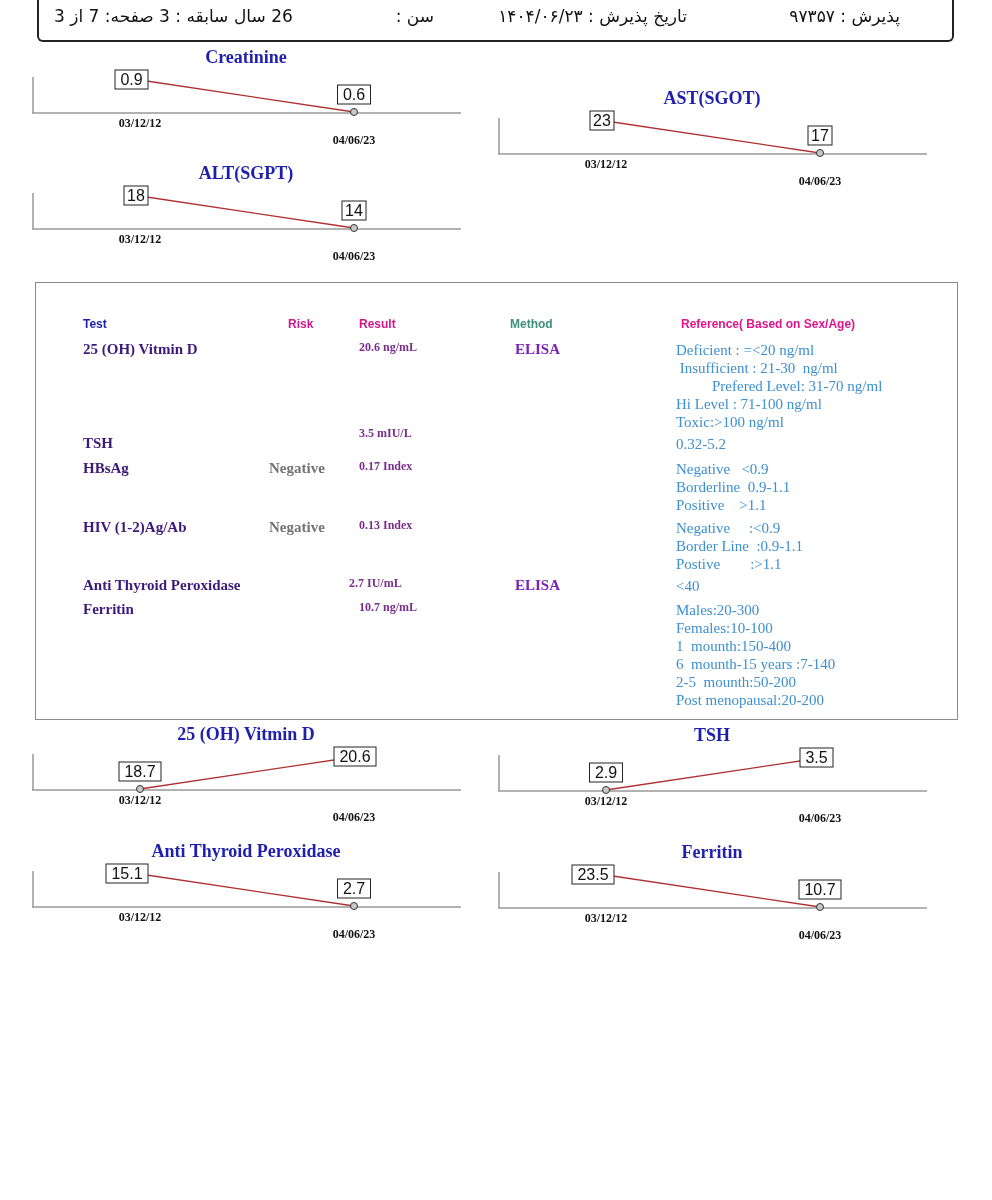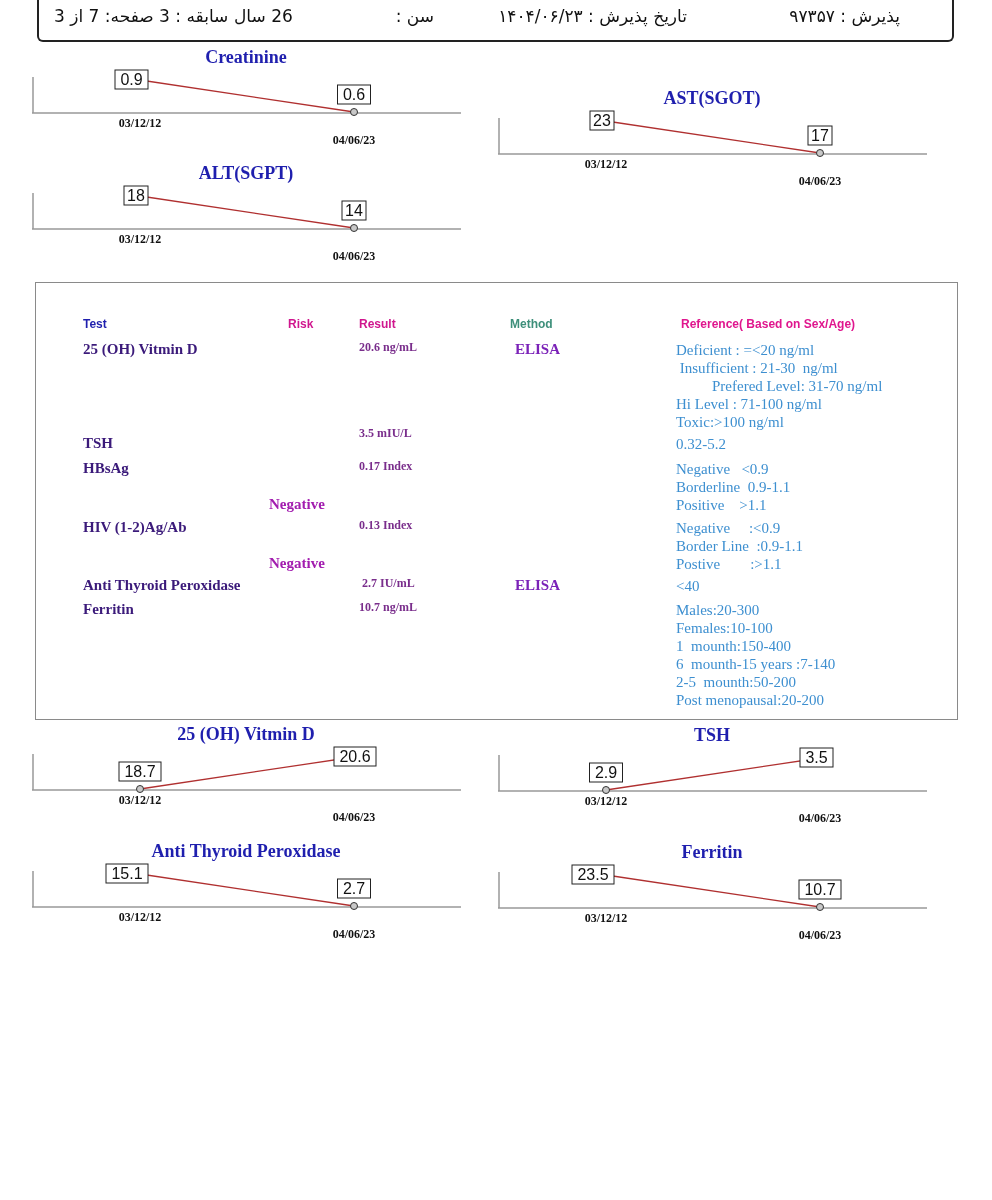--- a/index.html
+++ b/index.html
@@ -9,21 +9,21 @@
   .chart { position:absolute; }
   .chart svg { display:block; overflow:visible; }
   .ctitle { font-family:"Liberation Serif", serif; font-weight:bold; font-size:18px; fill:#1f1fae; }
   .dlabel { font-family:"Liberation Serif", serif; font-weight:bold; font-size:12px; fill:#111; }
   .vlabel { font-family:"Liberation Sans", sans-serif; font-size:16px; fill:#111; }
   .section { position:absolute; left:35px; top:282px; width:923px; height:438px; border:1px solid #8a8a8a; box-sizing:border-box; }
   .sec-title { position:absolute; left:0; top:6px; width:228px; height:24px; background:#c8c8c8; font-family:"Liberation Serif", serif; font-size:25px; line-height:24px; color:#000; padding-left:1px; white-space:nowrap; }
   .colh { position:absolute; top:34px; font-family:"Liberation Sans", sans-serif; font-weight:bold; font-size:12px; }
   .cell { position:absolute; white-space:nowrap; }
   .test { font-family:"Liberation Serif", serif; font-weight:bold; font-size:15px; color:#3b1a7a; }
-  .risk { font-family:"Liberation Serif", serif; font-weight:bold; font-size:15px; color:#a21caf;margin-top:36px; }
+  .risk { font-family:"Liberation Serif", serif; font-weight:bold; font-size:15px; color:#737373; }
   .result { font-family:"Liberation Serif", serif; font-weight:bold; font-size:12px; color:#7a2e8c; }
   .method { font-family:"Liberation Serif", serif; font-weight:bold; font-size:15px; color:#7b22b8; }
   .ref { font-family:"Liberation Serif", serif; font-size:15px; color:#3d8fd0; line-height:18px; }
 </style>
 </head>
 <body>
 
 <div class="header">
   <span class="hdr-txt" style="right:52px;">
     <span>پذیرش :</span>
@@ -127,21 +127,21 @@
         <span class="cell risk" style="left: 233px; top: 236px;">Negative</span>
         <span class="cell result" style="left: 323px; top: 235px;">0.13  Index</span>
         <span class="cell method" style="left: 479px; top: 236px;"></span>
         <span class="cell ref" style="left: 640px; top: 236px; white-space: pre;">Negative     :&lt;0.9</span>
         <span class="cell ref" style="left: 640px; top: 254px; white-space: pre;">Border Line  :0.9-1.1</span>
         <span class="cell ref" style="left: 640px; top: 272px; white-space: pre;">Postive        :&gt;1.1</span>
       </div>
       <div>
         <span class="cell test" style="left: 47px; top: 294px;">Anti Thyroid Peroxidase</span>
         <span class="cell risk" style="left: 233px; top: 294px;"></span>
-        <span class="cell result" style="left: 326px; top: 293px; text-align: center;">2.7  IU/mL</span>
+        <span class="cell result" style="left: 313px; top: 293px; text-align: center;">2.7  IU/mL</span>
         <span class="cell method" style="left: 479px; top: 294px;">ELISA</span>
         <span class="cell ref" style="left: 640px; top: 294px; white-space: pre;">&lt;40</span>
       </div>
       <div>
         <span class="cell test" style="left: 47px; top: 318px;">Ferritin</span>
         <span class="cell risk" style="left: 233px; top: 318px;"></span>
         <span class="cell result" style="left: 323px; top: 317px;">10.7  ng/mL</span>
         <span class="cell method" style="left: 479px; top: 318px;"></span>
         <span class="cell ref" style="left: 640px; top: 318px; white-space: pre;">Males:20-300</span>
         <span class="cell ref" style="left: 640px; top: 336px; white-space: pre;">Females:10-100</span>

